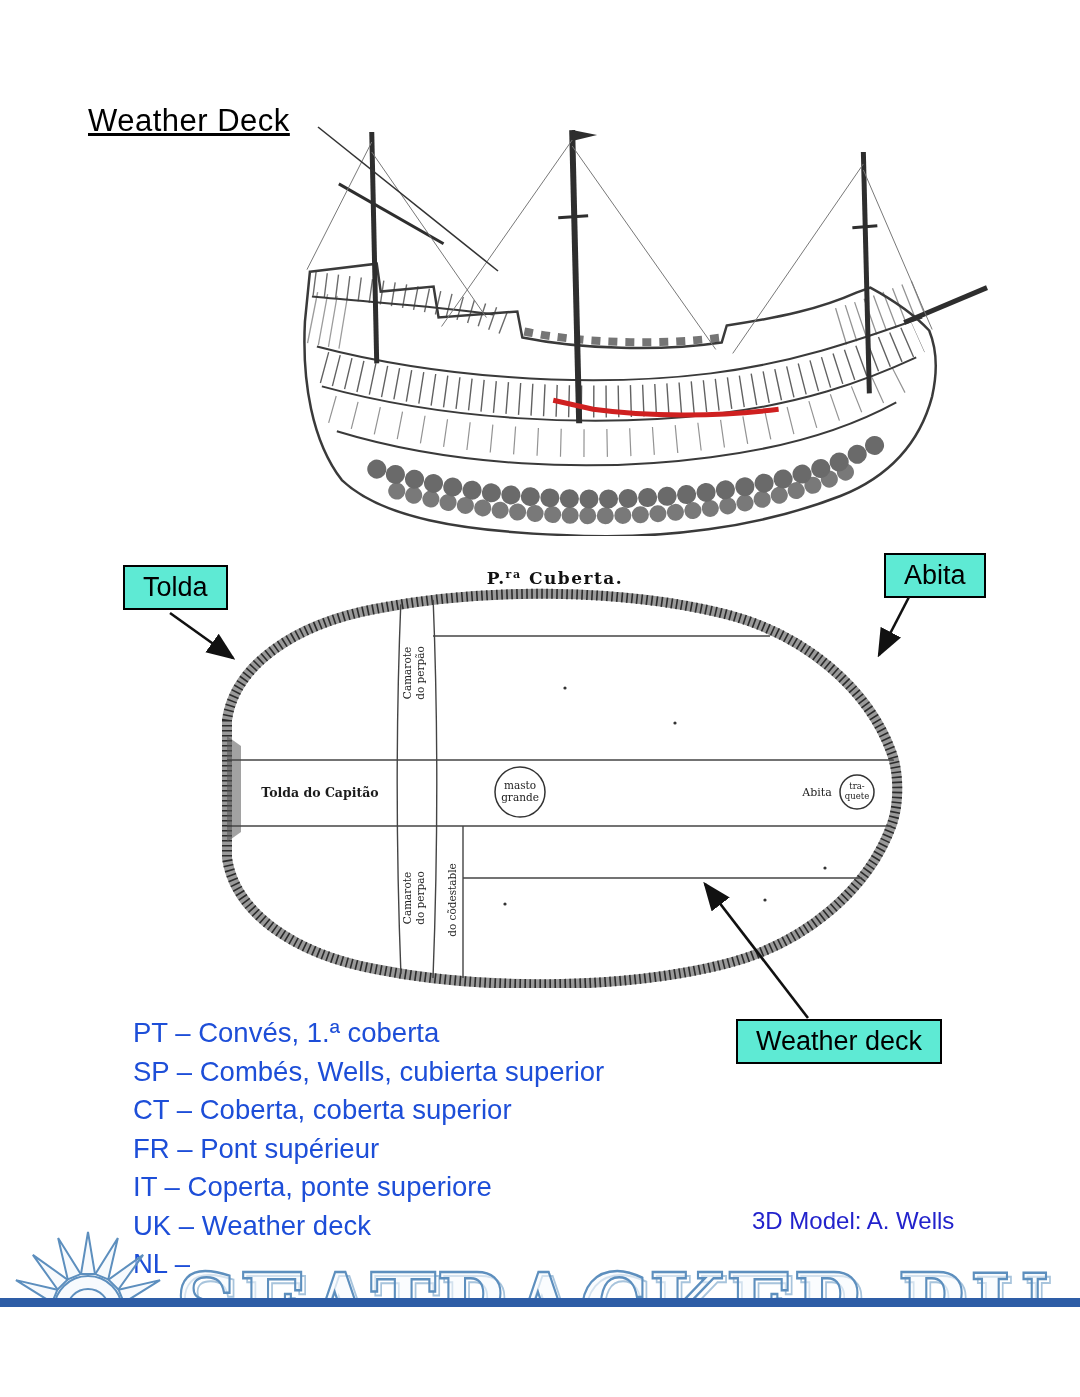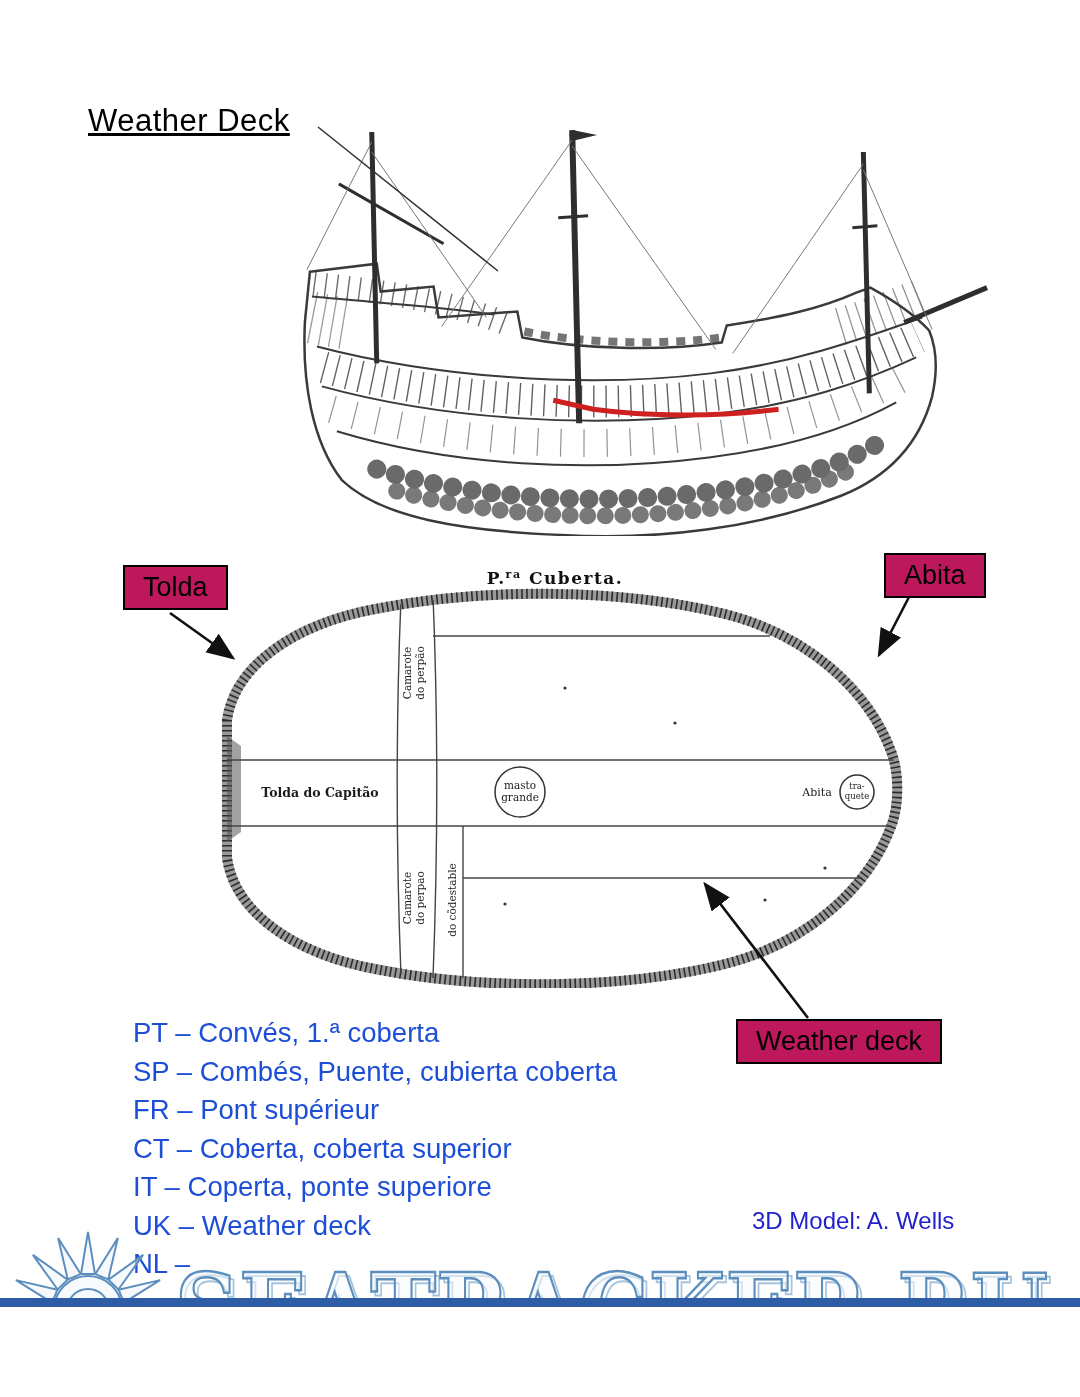--- a/index.html
+++ b/index.html
@@ -11,21 +11,21 @@
     position:absolute; left:88px; top:103px;
     font-size:31px; color:#000; font-weight:400;
     text-decoration:underline; letter-spacing:0.5px;
     z-index:2;
   }
 
   .ship { position:absolute; left:282px; top:122px; width:708px; height:414px; z-index:1; }
   .plan { position:absolute; left:205px; top:568px; width:700px; height:420px; z-index:1; }
 
   .label-box {
-    position:absolute; border:2px solid #000; background:#be185d;
+    position:absolute; border:2px solid #000; background:#5eead4;
     font-size:27px; color:#000; padding:5px 18px; z-index:4; white-space:nowrap;
   }
   #box-tolda   { left:123px; top:565px; }
   #box-abita   { left:884px; top:553px; }
   #box-weather { left:736px; top:1019px; }
 
   .translations {
     position:absolute; left:133px; top:1014px;
     font-size:27.5px; line-height:38.5px; color:#1d4ed8; z-index:2;
   }
@@ -154,23 +154,23 @@
   </div>
   <div class="label-box" id="box-abita">
     <span>Abita</span>
   </div>
   <div class="label-box" id="box-weather">
     <span>Weather deck</span>
   </div>
 
   <div class="translations">
     <div>PT – Convés, 1.ª coberta</div>
-    <div>SP – Combés, Puente, cubierta coberta</div>
+    <div>SP – Combés, Wells, cubierta superior</div>
+    <div>CT – Coberta, coberta superior</div>
     <div>FR – Pont supérieur</div>
-    <div>CT – Coberta, coberta superior</div>
     <div>IT – Coperta, ponte superiore</div>
     <div>UK – Weather deck</div>
     <div>NL –</div>
   </div>
 
   <div class="credit" id="credit-model">3D Model: A. Wells</div>
 
   <svg class="overlay" viewBox="0 0 1080 1397" aria-hidden="true">
     <defs>
       <marker id="ah" viewBox="0 0 10 8" refX="9" refY="4" markerWidth="11" markerHeight="9" orient="auto">

